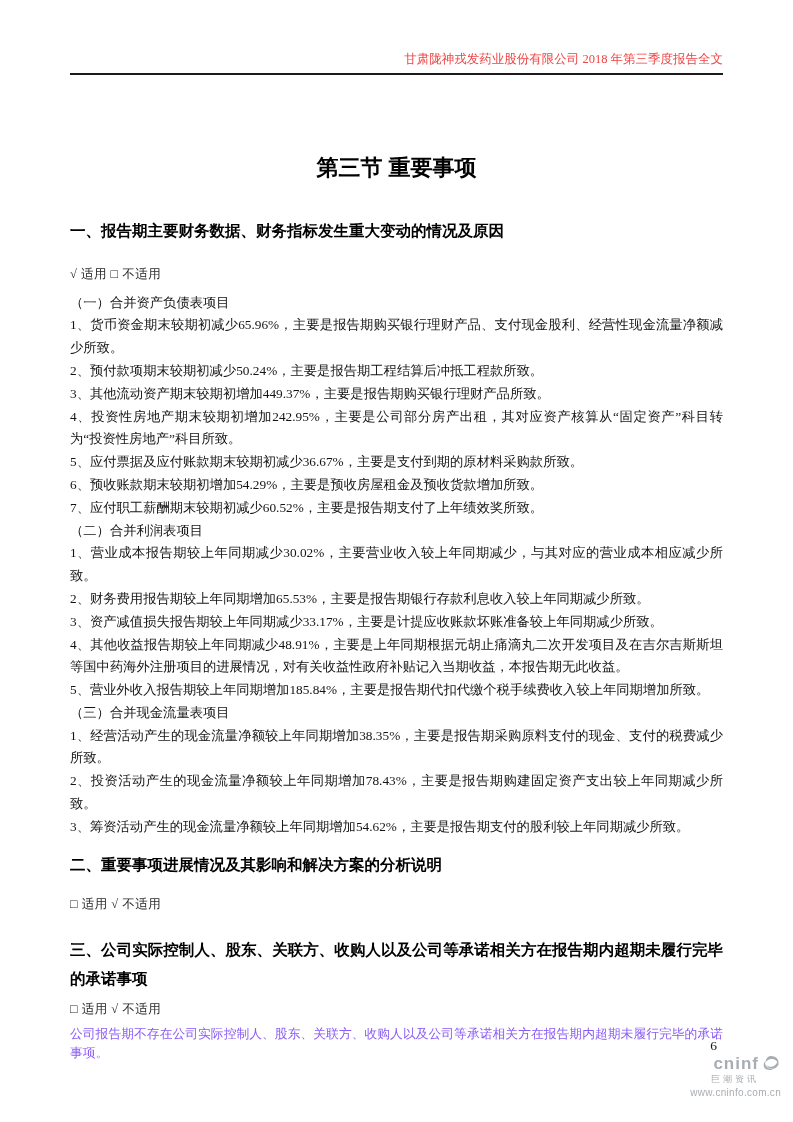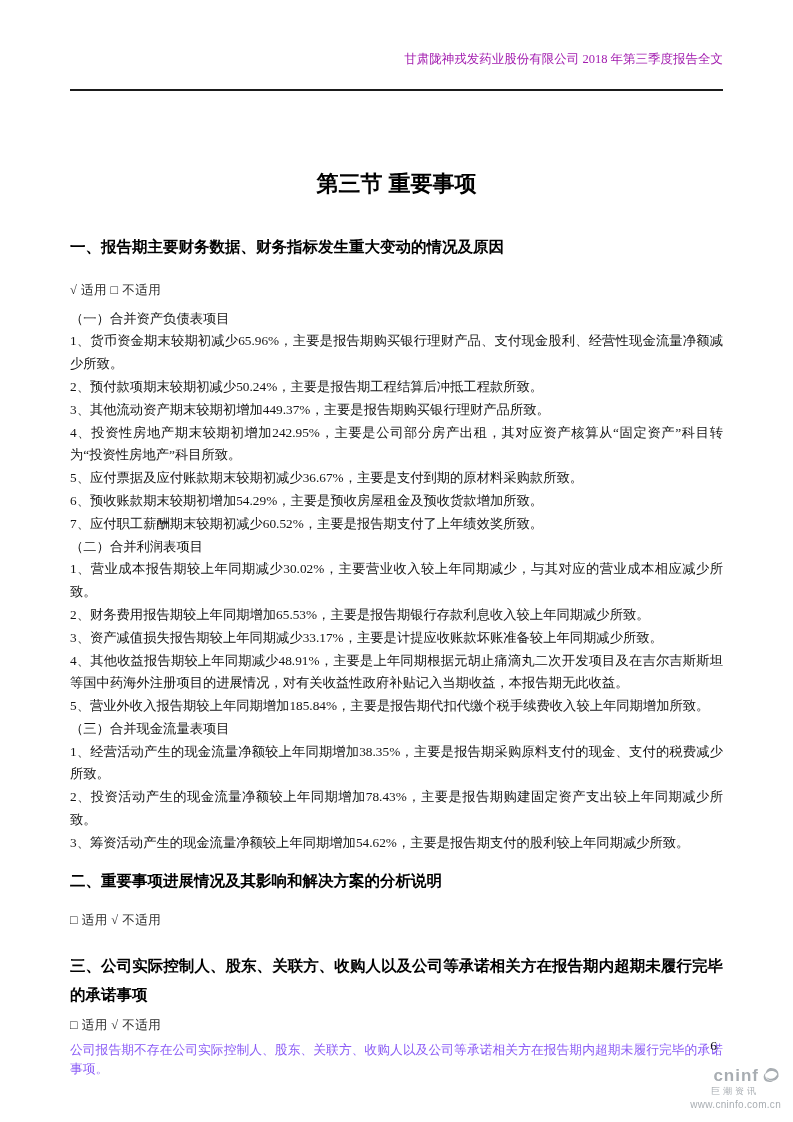--- a/index.html
+++ b/index.html
@@ -14,22 +14,22 @@
     color: #111;
     overflow: hidden;
   }
   .content {
     padding: 52px 70px 0 70px;
   }
   .doc-header {
     font-size: 12.5px;
     line-height: 1.25;
     text-align: right;
-    color: #a21caf;
-    padding-bottom: 21px;
+    color: #ef4444;
+    padding-bottom: 5px;
     border-bottom: 2px solid #1b1b1b;
   }
   .doc-title {
     margin-top: 78px;
     font-size: 22px;
     font-weight: 700;
     text-align: center;
     font-family: "Liberation Sans", "DejaVu Sans", sans-serif;
     color: #000;
   }
@@ -71,21 +71,21 @@
   .page-number {
     position: absolute;
     top: 1038px;
     right: 76px;
     font-size: 13.5px;
     color: #111;
   }
   .cninfo-logo {
     position: absolute;
     right: 12px;
-    bottom: 12px;
+    bottom: 24px;
     text-align: right;
     color: #a8adb2;
     font-family: "Liberation Sans", "DejaVu Sans", sans-serif;
     line-height: 1.1;
   }
   .logo-row {
     display: flex;
     align-items: center;
     justify-content: flex-end;
     gap: 2px;

